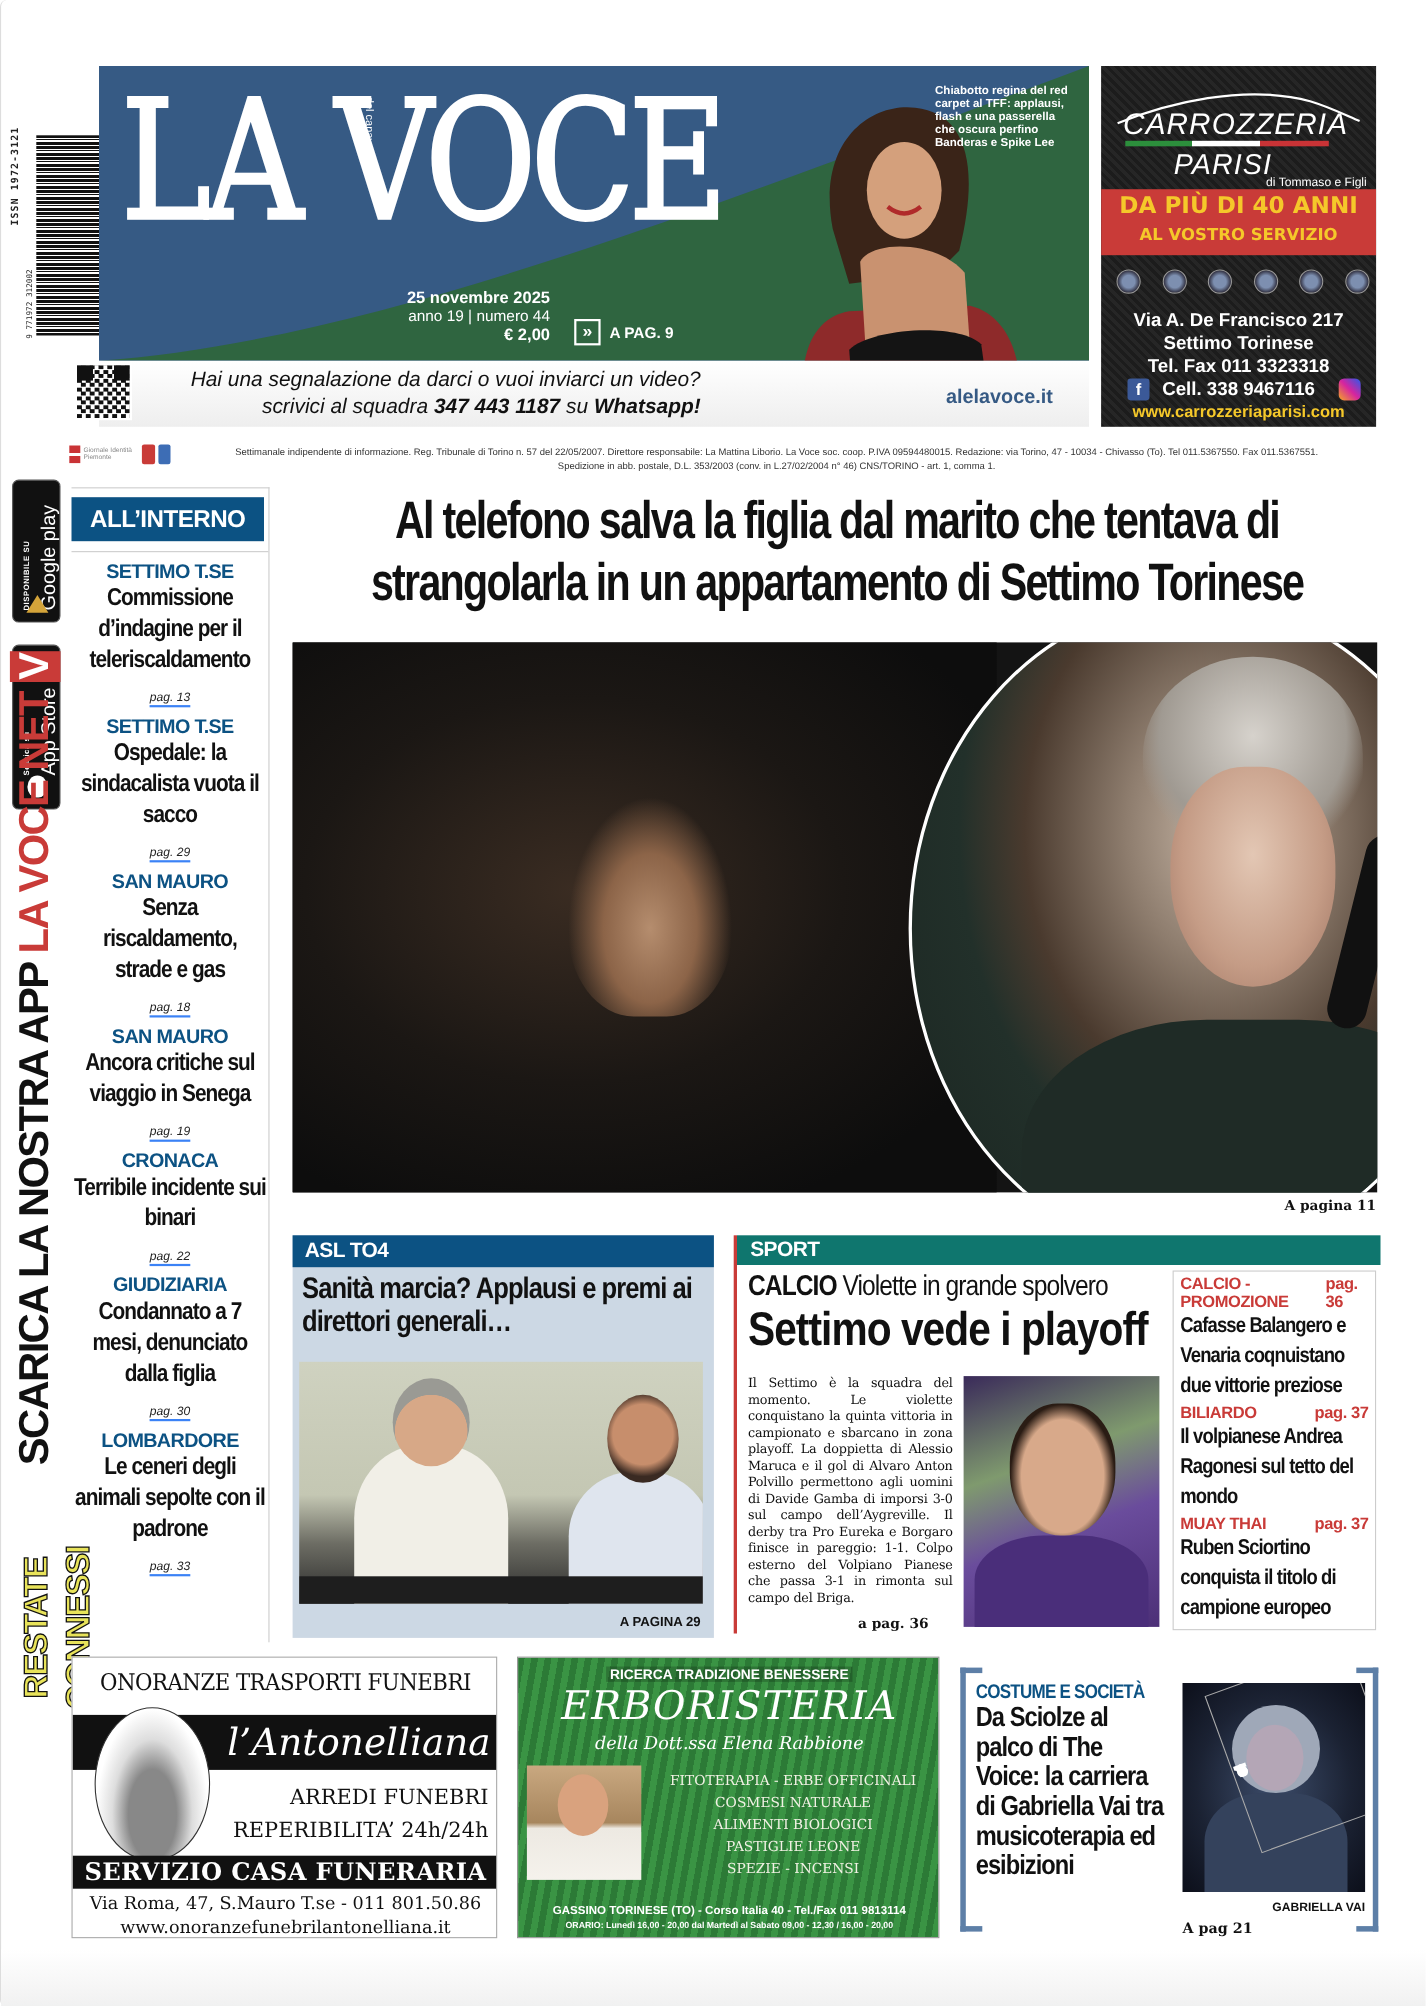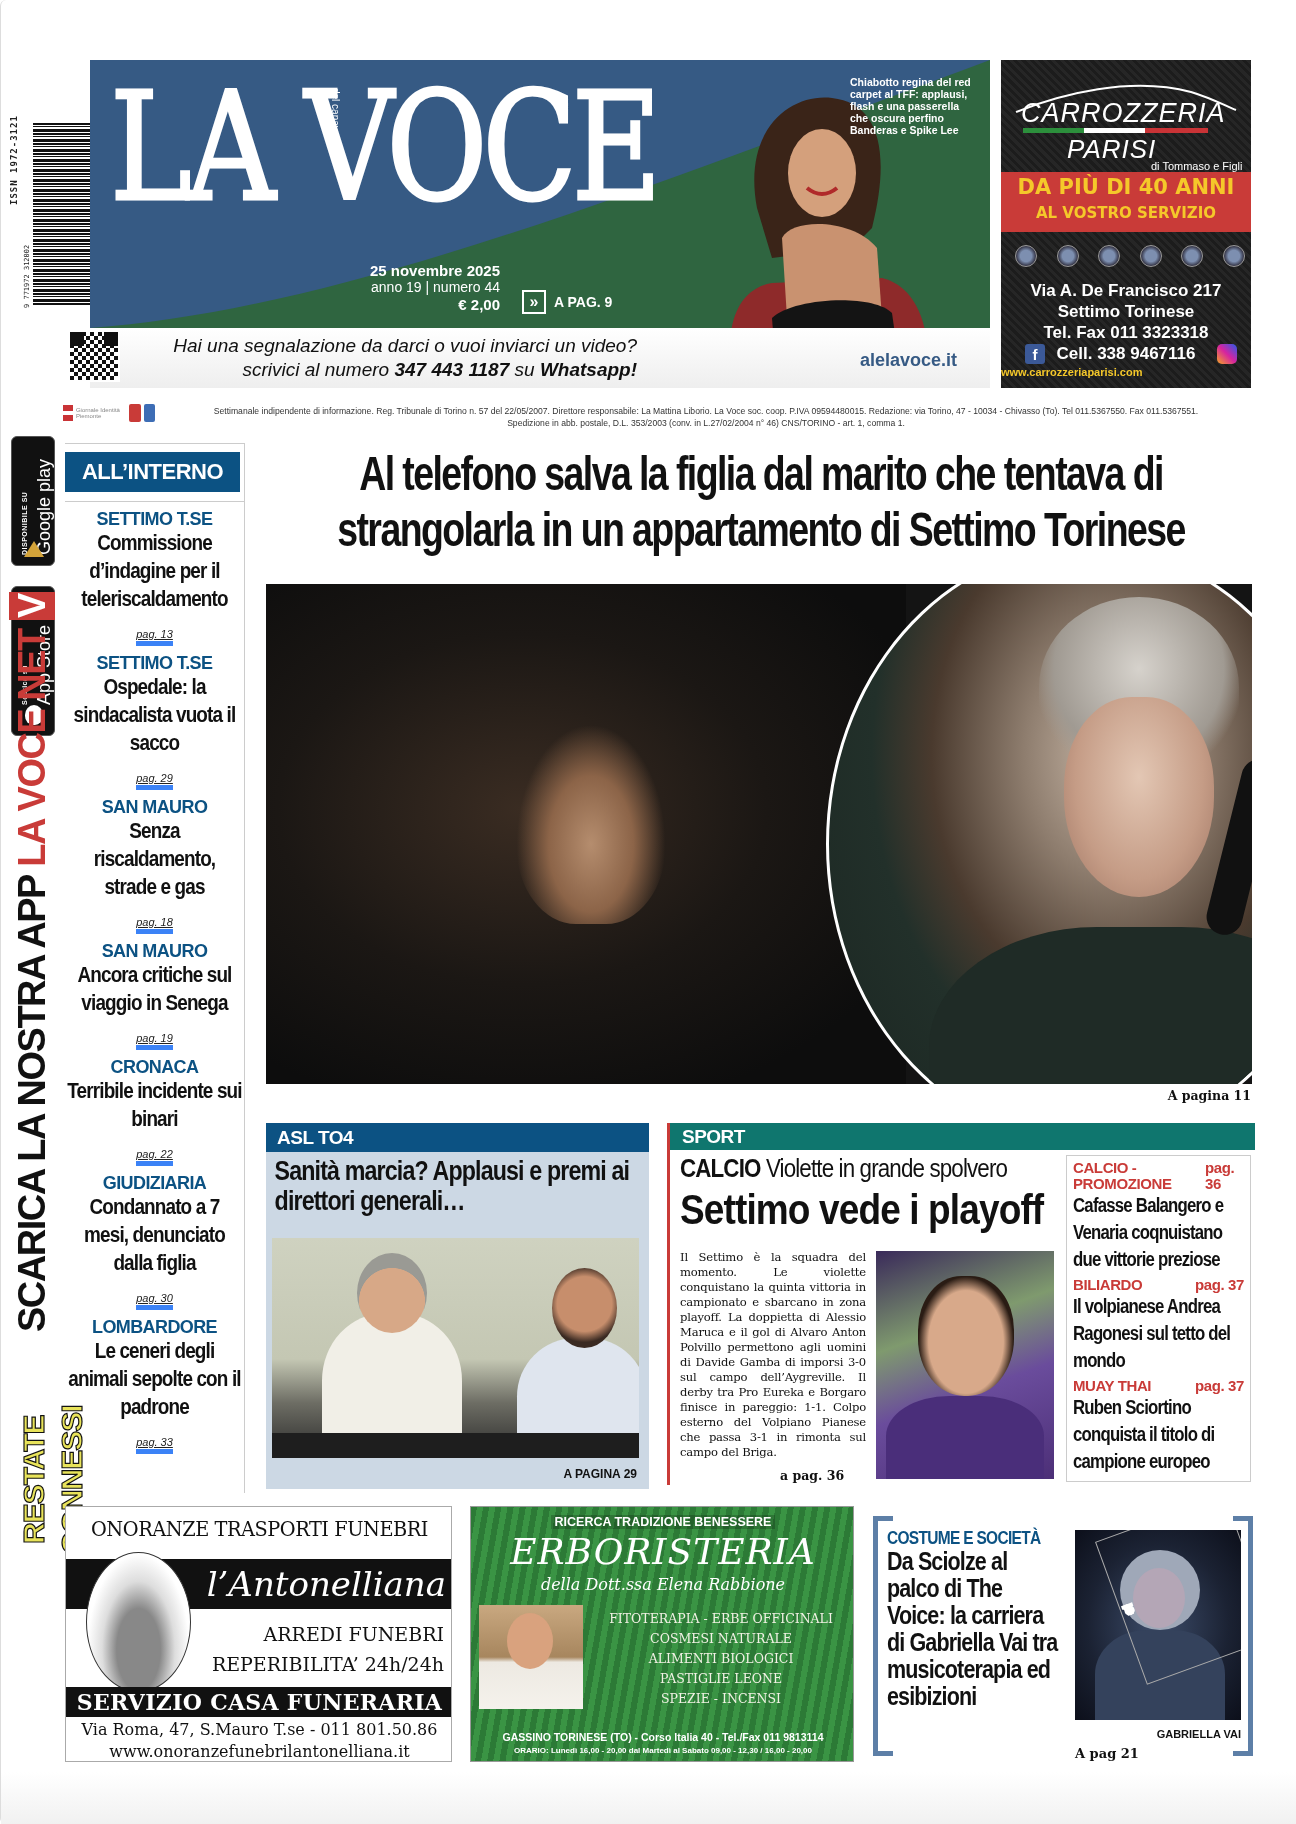--- a/index.html
+++ b/index.html
@@ -41,21 +41,21 @@
   .carro .brand2 { position: absolute; left: 66px; top: 74px; font-style: italic; font-size: 26px; letter-spacing: 1px; }
   .carro .figli { position: absolute; left: 150px; top: 100px; font-size: 11px; }
   .carro .band { position: absolute; left: 0; top: 112px; width: 250px; height: 60px; background: #c93b38; text-align: center; color: #f5c82a; font-weight: bold; }
   .carro .band .l1 { font-size: 21px; line-height: 30px; font-family: "DejaVu Sans", sans-serif; }
   .carro .band .l2 { font-size: 15px; line-height: 22px; font-family: "DejaVu Sans", sans-serif; }
   .carro .logos { position: absolute; left: 14px; top: 185px; width: 230px; display: flex; justify-content: space-between; }
   .carro .logos span { width: 22px; height: 22px; border-radius: 50%; background: radial-gradient(circle, #7d8fb0 0 40%, #334 70%); border: 1px solid #999; }
   .carro .addr { position: absolute; left: 0; top: 220px; width: 250px; text-align: center; font-weight: bold; font-size: 17px; line-height: 21px; }
   .carro .fb { position: absolute; left: 24px; top: 284px; width: 20px; height: 20px; background: #3b5998; border-radius: 3px; color: #fff; font-weight: bold; font-size: 15px; text-align: center; line-height: 22px; }
   .carro .ig { position: absolute; left: 216px; top: 284px; width: 20px; height: 20px; border-radius: 5px; background: linear-gradient(45deg, #f5a623, #d6249f, #285aeb); }
-  .carro .web { position: absolute; left: 0; top: 306px; width: 250px; color: #f5c82a; font-weight: bold; font-size: 11px; }
+  .carro .web { position: absolute; left: 0; top: 306px; width: 250px; text-align: center; color: #f5c82a; font-weight: bold; font-size: 15px; }
 
   
   .imprint-logo { left: 62px; top: 402px; width: 92px; height: 22px; display: flex; align-items: center; gap: 3px; }
   .imprint-logo .flag { width: 14px; height: 16px; background: linear-gradient(#c93336 0 40%, #fff 40% 60%, #c93336 60%); }
   .imprint-logo .txt { font-size: 6px; line-height: 6.5px; color: #888; }
   .imprint-logo .ico { width: 16px; height: 18px; background: #3d6db5; border-radius: 2px; }
   .imprint-logo .ico2 { width: 16px; height: 18px; background: #c93b38; border-radius: 2px; }
   .imprint { left: 160px; top: 405px; width: 1090px; text-align: center; font-size: 8.6px; line-height: 12px; color: #333; font-stretch: condensed; }
 
   
@@ -74,21 +74,21 @@
   .restate { left: 14px; top: 1370px; width: 40px; height: 220px; }
   .restate .txt { position: absolute; left: 0; top: 0; width: 40px; height: 220px; writing-mode: vertical-rl; transform: rotate(180deg); font-weight: bold; font-size: 30px; line-height: 38px; color: #e8e35a; -webkit-text-stroke: 1.2px #111; text-align: center; letter-spacing: -1px; }
 
   
   .interno { left: 64px; top: 443px; width: 180px; height: 1050px; border-top: 1px solid #ccc; border-right: 1px solid #ccc; }
   .interno .head { margin: 8px 0 0 0; height: 40px; background: #0c5283; color: #fff; font-weight: bold; font-size: 22px; text-align: center; line-height: 40px; width: 175px; letter-spacing: -0.5px; }
   .interno .sep { height: 1px; background: #ccc; margin-top: 9px; }
   .in-item { text-align: center; padding: 0 2px; margin-top: 7px; }
   .in-item .cat { color: #0c5283; font-weight: bold; font-size: 18px; line-height: 20px; letter-spacing: -0.6px; }
   .in-item .title { color: #111; font-weight: bold; font-size: 22px; line-height: 28px; letter-spacing: -1px; transform: scaleX(0.86); transform-origin: center; margin: 0 -14px; }
-  .in-item .pag { font-style: italic; font-size: 11px; line-height: 14px; color: #222; display: inline-block; border-bottom: 5px solid #3b82f6; margin-top: 14px; text-decoration: underline; }
+  .in-item .pag { font-style: italic; font-size: 11px; line-height: 14px; color: #222; display: inline-block; border-bottom: 2px solid #3b82f6; margin-top: 14px; }
 
   
   .headline { left: 262px; top: 446px; width: 996px; text-align: center; font-weight: bold; font-size: 48px; line-height: 56px; color: #111; letter-spacing: -2px; transform: scaleX(0.78); transform-origin: center top; width: 1276px; left: 122px; }
   .hero { left: 265px; top: 584px; width: 986px; height: 500px; background: #141414; overflow: hidden; }
   .hero .left { position: absolute; left: 0; top: 0; width: 640px; height: 500px; background: radial-gradient(ellipse at 40% 45%, #3a2c22 0%, #1b1714 45%, #0d0d0d 80%), #111; }
   .hero .hand { position: absolute; left: 250px; top: 140px; width: 150px; height: 200px; background: radial-gradient(ellipse at 50% 60%, #b58d6e 0%, #8c6448 40%, transparent 70%); border-radius: 40%; }
   .hero .oval { position: absolute; left: 560px; top: -40px; width: 520px; height: 600px; border-radius: 50%; border: 3px solid #fff; background: radial-gradient(ellipse at 55% 35%, #c9b8a8 0%, #8e7d6e 22%, #4a3a2e 45%, #22302a 60%, #1a2420 100%); overflow: hidden; }
   .hero .oval .hair { position: absolute; left: 210px; top: 50px; width: 200px; height: 180px; border-radius: 50% 50% 40% 40%; background: radial-gradient(ellipse at 50% 40%, #d6d2cc 0%, #a09a92 60%, transparent 75%); }
   .hero .oval .face { position: absolute; left: 235px; top: 150px; width: 150px; height: 200px; border-radius: 45% 45% 50% 50%; background: radial-gradient(ellipse at 50% 40%, #e3c7b4 0%, #c59c86 60%, #9e7462 100%); }
   .hero .oval .sweater { position: absolute; left: 100px; top: 380px; width: 420px; height: 300px; border-radius: 40% 40% 0 0; background: #1f2b26; }
@@ -194,21 +194,21 @@
       <path d="M70 230 C 90 210, 170 205, 190 225 L 200 296 L 75 296 Z" fill="#141414"></path>
       <path d="M105 100 Q 120 112 135 100" stroke="#b02a2a" stroke-width="4" fill="none"></path>
     </svg>
     <div class="mast-blurb">Chiabotto regina del red carpet al TFF: applausi, flash e una passerella che oscura perfino Banderas e Spike Lee</div>
   </div>
 
   <div class="abs wa-strip">
     <div class="qr"></div>
     <div class="wa-text">
       <div>Hai una segnalazione da darci o vuoi inviarci un video?</div>
-      <div><span>scrivici al numero </span><b>347 443 1187</b><span> su </span><b>Whatsapp!</b></div>
+      <div><span>scrivici al squadra </span><b>347 443 1187</b><span> su </span><b>Whatsapp!</b></div>
     </div>
     <div class="wa-url">alelavoce.it</div>
   </div>
 
   <div class="abs carro">
     <svg style="position:absolute;left:10px;top:14px" width="230" height="40" viewBox="0 0 230 40">
       <path d="M5 38 C 50 20, 120 2, 180 18 C 200 24, 215 32, 225 36" stroke="#fff" stroke-width="2" fill="none"></path>
     </svg>
     <div class="brand">CARROZZERIA</div>
     <div class="flag"></div>

